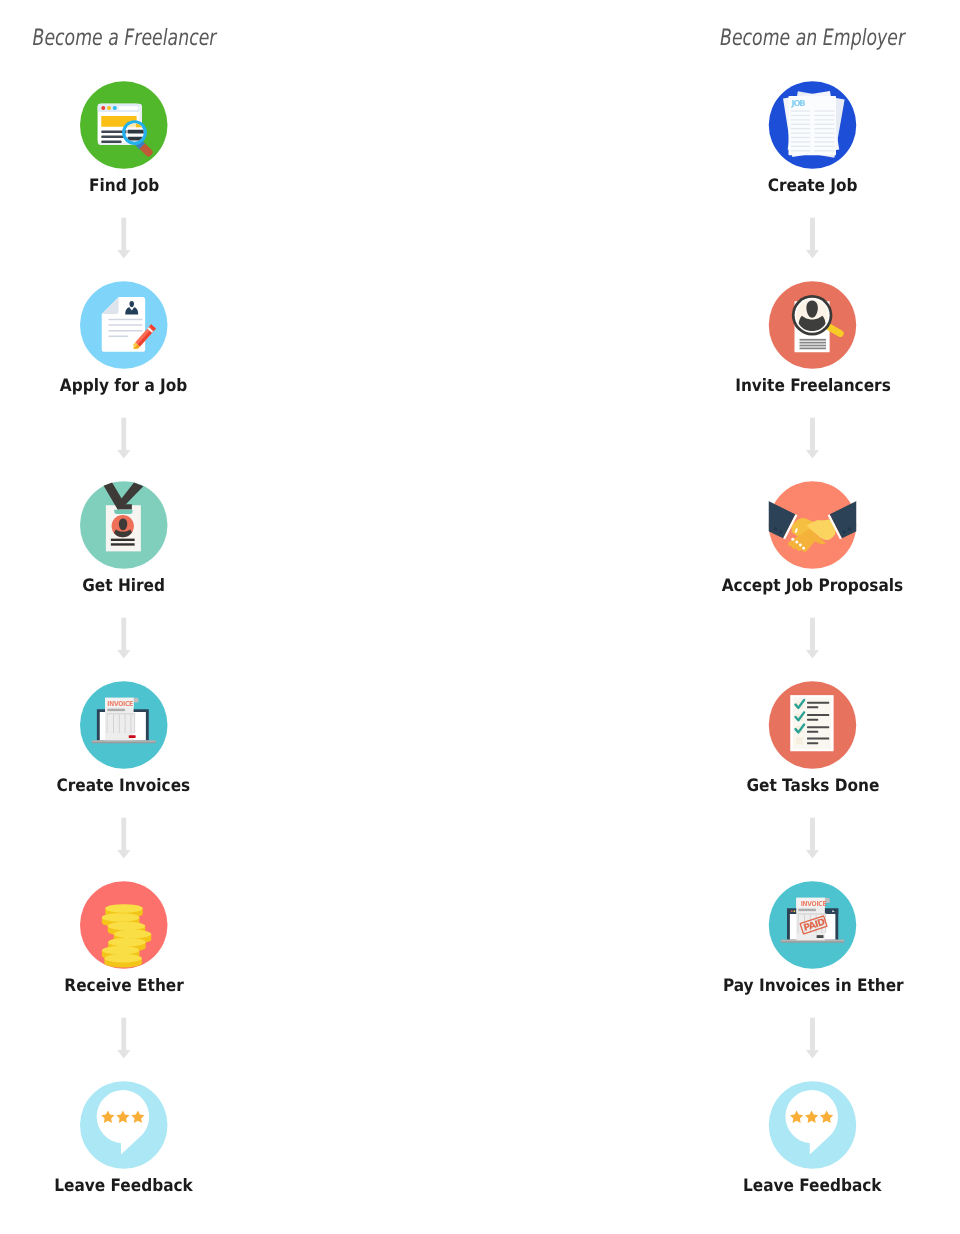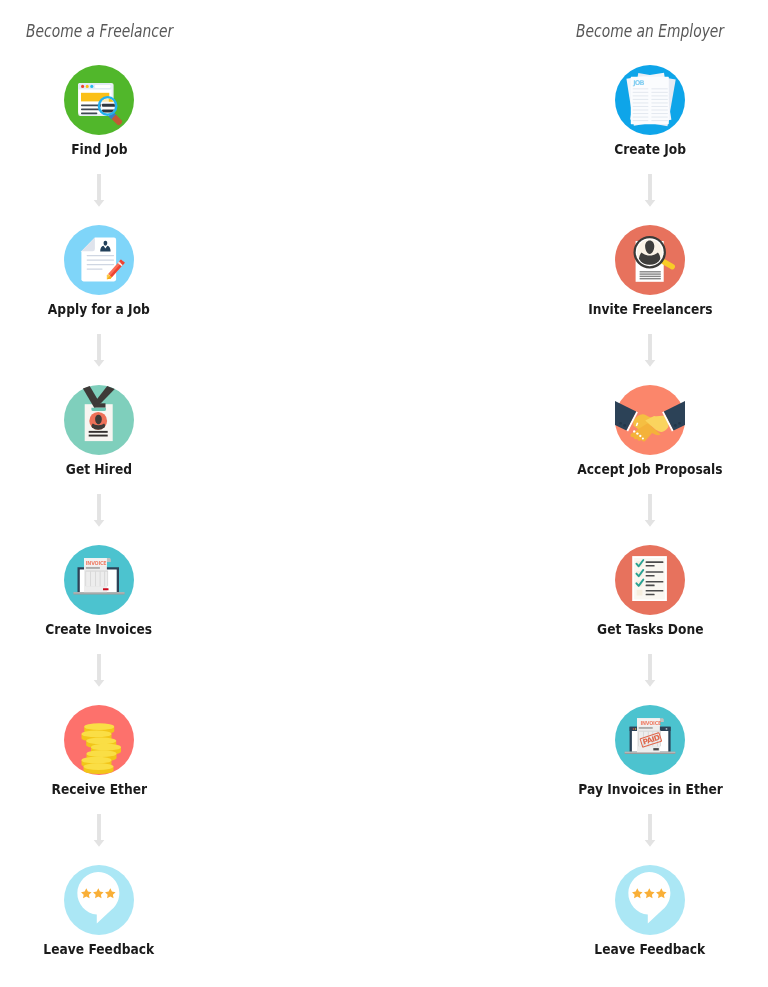--- a/index.html
+++ b/index.html
@@ -228,21 +228,21 @@
     <path d="M22.3 23.3l1.63 3.3 3.64 0.53-2.63 2.57 0.62 3.62-3.26-1.71-3.26 1.71 0.62-3.62-2.63-2.57 3.64-0.53z"></path>
     <path d="M34.3 23.3l1.63 3.3 3.64 0.53-2.63 2.57 0.62 3.62-3.26-1.71-3.26 1.71 0.62-3.62-2.63-2.57 3.64-0.53z"></path>
     <path d="M46.3 23.3l1.63 3.3 3.64 0.53-2.63 2.57 0.62 3.62-3.26-1.71-3.26 1.71 0.62-3.62-2.63-2.57 3.64-0.53z"></path>
   </g>
 </svg>
           </div>
         </div>
         <div class="step-label"><span>Leave Feedback</span></div>
       </div>
       <div class="step" style="left:650.2px;top:100px">
-        <div class="circle" style="background:#0ea5e9">
+        <div class="circle" style="background:#1d4ed8">
           <div class="icon-slot">
             <svg viewBox="0 0 70 70" xmlns="http://www.w3.org/2000/svg" width="70" height="70">
   <g transform="rotate(10 35 36)">
     <rect x="18.6" y="10.4" width="38" height="47.4" fill="#E7EBF3"></rect>
   </g>
   <g transform="rotate(-9 35 36)">
     <rect x="15.2" y="10.4" width="38" height="47.4" fill="#F3F5FA"></rect>
   </g>
   <g>
     <rect x="15.8" y="11.8" width="38" height="47.4" rx="0.6" fill="#FBFCFE"></rect>

